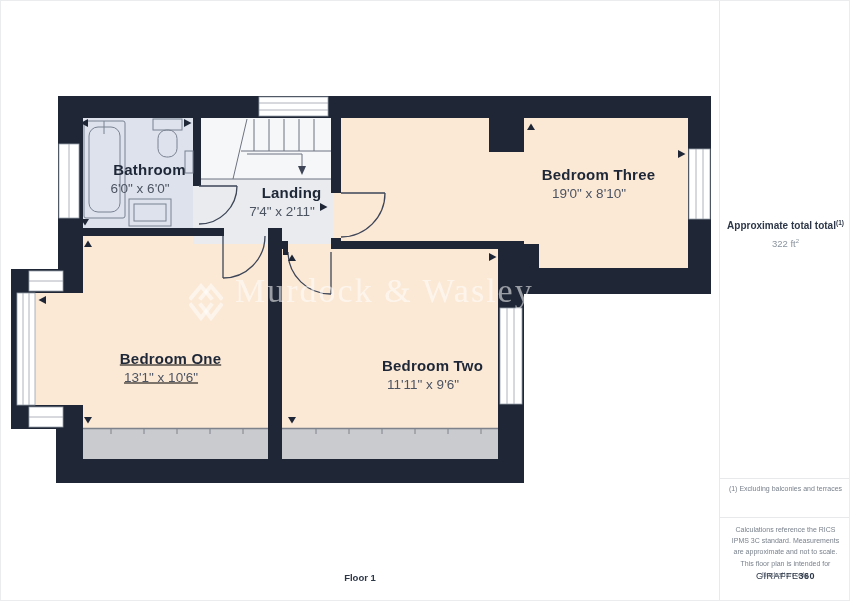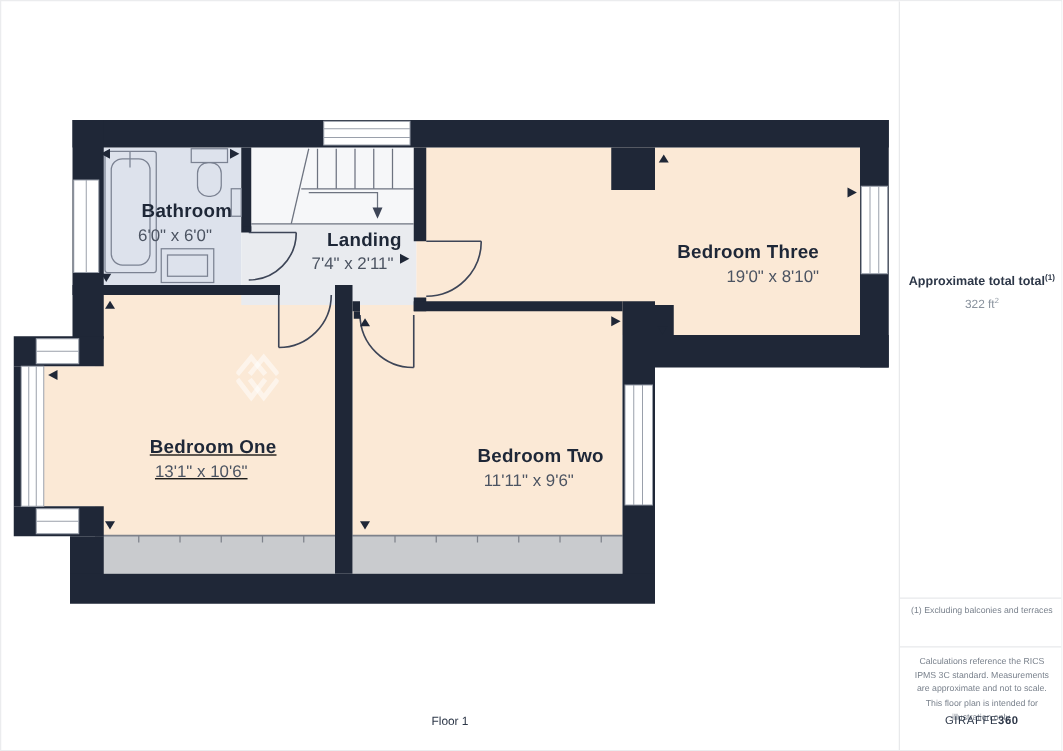--- a/index.html
+++ b/index.html
@@ -25,21 +25,21 @@
     font-family:"Liberation Serif", serif; font-size:34px; line-height:36px;
     color:rgba(255,255,255,0.55); letter-spacing:2px; white-space:nowrap;
   }
   .wm-sub {
     font-size:11px; letter-spacing:7px; color:rgba(255,255,255,0.48);
     margin-top:3px; margin-left:3px; white-space:nowrap;
   }
 
   #floor-label {
     position:absolute; left:0; top:571px; width:718px; text-align:center;
-    font-size:9.5px; font-weight:400; color:#2d3748;
+    font-size:9.5px; font-weight:700; color:#2d3748;
   }
 
   
   #sidebar {
     position:absolute; left:718px; top:0; width:132px; height:601px;
     border-left:1px solid #e8e9eb; background:#fff;
   }
   #area-block { position:absolute; top:218px; left:0; width:100%; text-align:center; }
   #area-title { font-size:10px; font-weight:700; color:#2d3748; }
   #area-title sup { font-size:6.5px; }
@@ -228,32 +228,33 @@
     <div id="watermark">
       <svg id="wm-logo" width="34" height="44" viewBox="0 0 34 44">
         <g stroke="rgba(255,255,255,0.5)" stroke-width="4" fill="none" stroke-linecap="square">
           <path d="M2,18 L12,6 L22,18"></path>
           <path d="M12,18 L22,6 L32,18"></path>
           <path d="M2,25 L12,38 L22,25"></path>
           <path d="M12,25 L22,38 L32,25"></path>
         </g>
       </svg>
       <div id="wm-textcol">
+        <div class="wm-name">Murdock &amp; Wasley</div>
       </div>
     </div>
 
     <div class="room-label" style="left:139px; top:177px;">
       <div class="room-name">Bathroom</div>
       <div class="room-dims">6'0" x 6'0"</div>
     </div>
     <div class="room-label" style="left:281px; top:200px;">
       <div class="room-name">Landing</div>
       <div class="room-dims">7'4" x 2'11"</div>
     </div>
-    <div class="room-label" style="left:588px; top:210px;text-align:right;">
+    <div class="room-label" style="left:588px; top:182px;">
       <div class="room-name">Bedroom Three</div>
       <div class="room-dims">19'0" x 8'10"</div>
     </div>
     <div class="room-label" style="left:160px; top:366px;text-decoration:underline;">
       <div class="room-name">Bedroom One</div>
       <div class="room-dims">13'1" x 10'6"</div>
     </div>
     <div class="room-label" style="left:394px; top:373px;margin-left:28px;">
       <div class="room-name">Bedroom Two</div>
       <div class="room-dims">11'11" x 9'6"</div>

